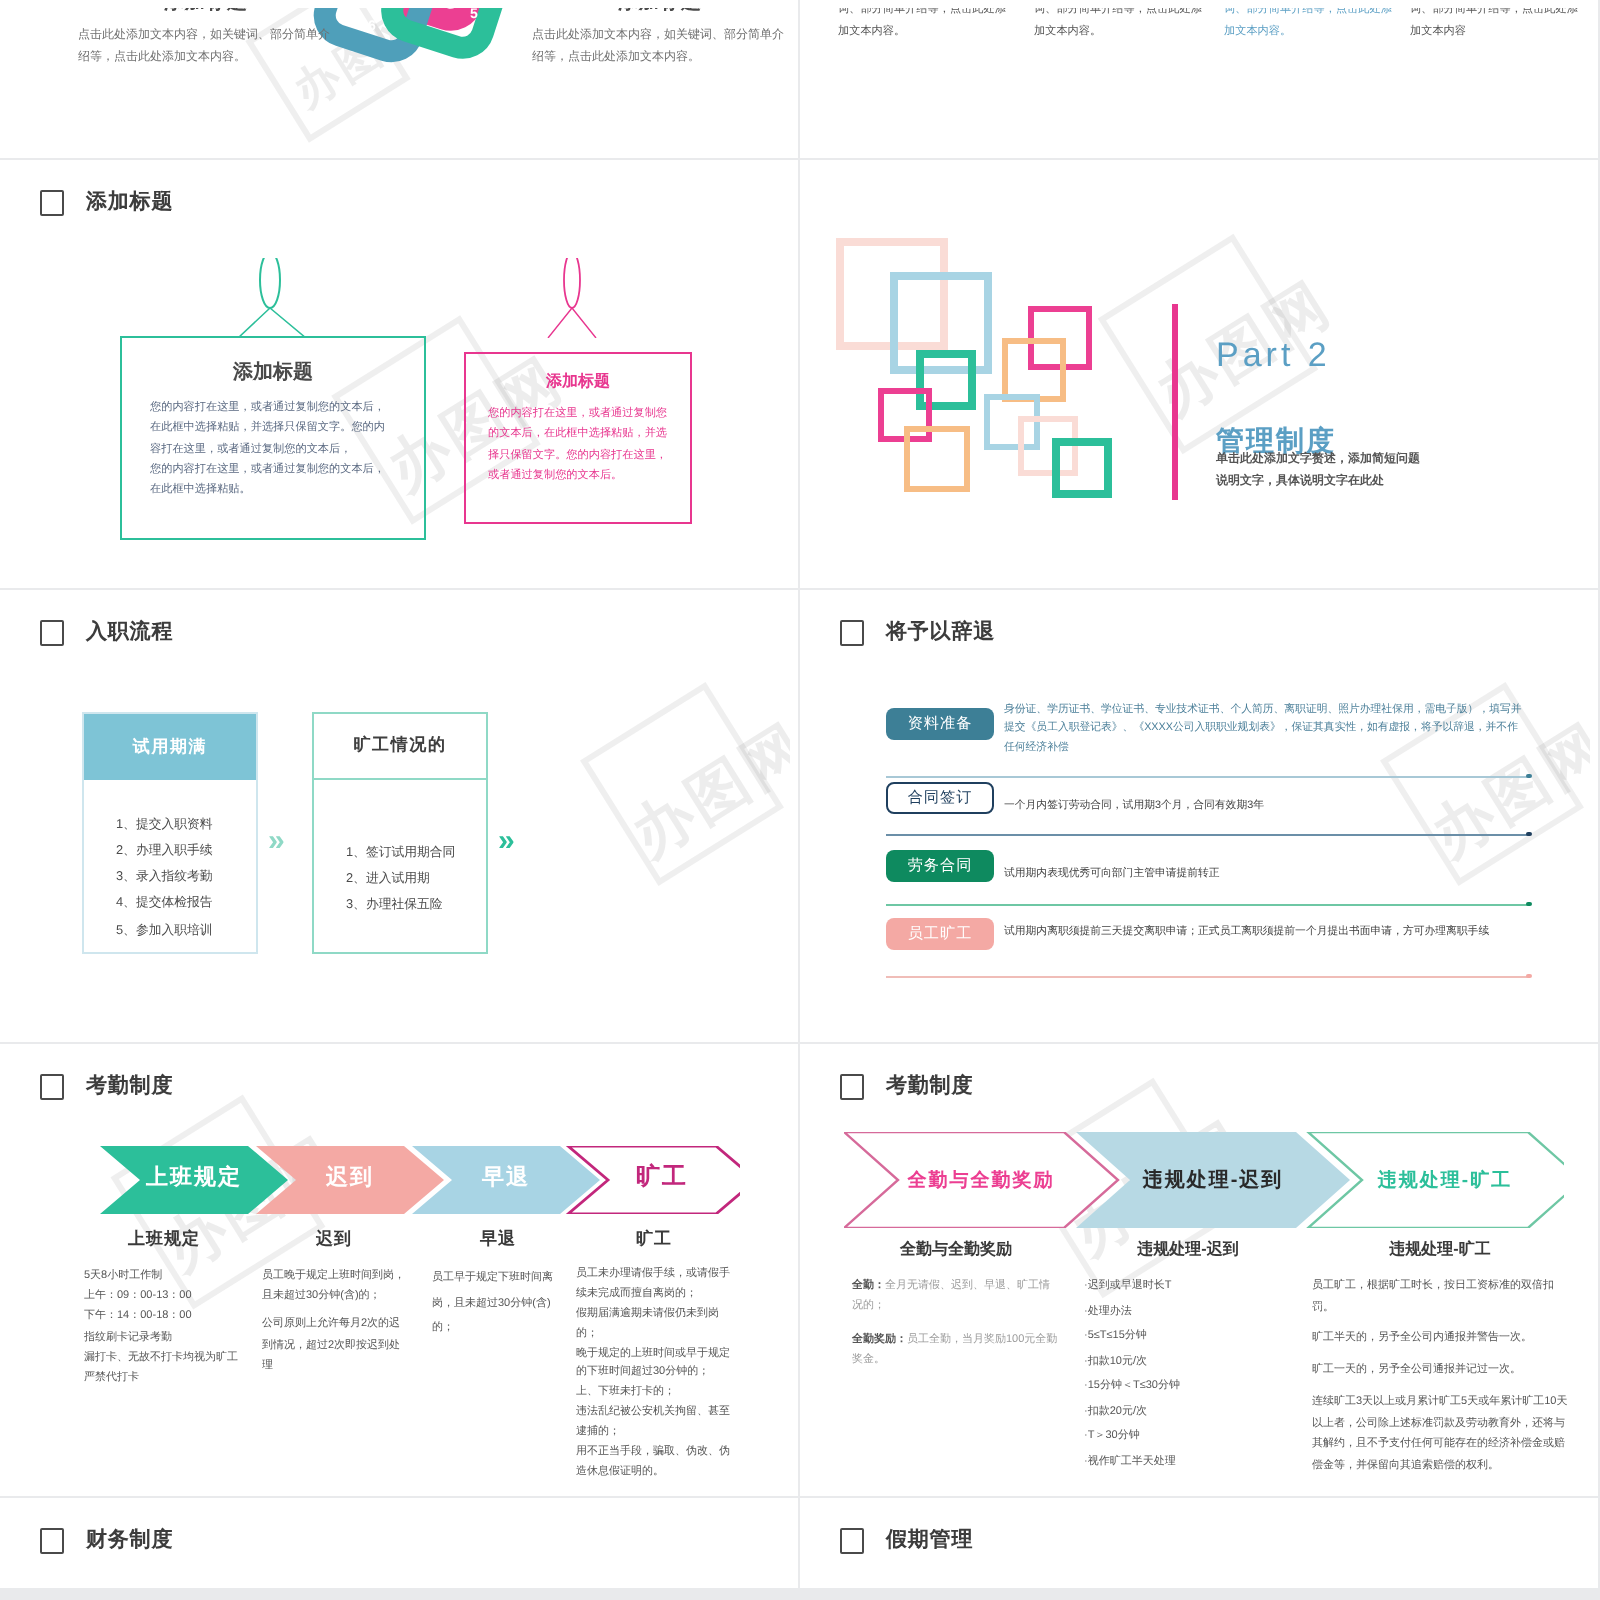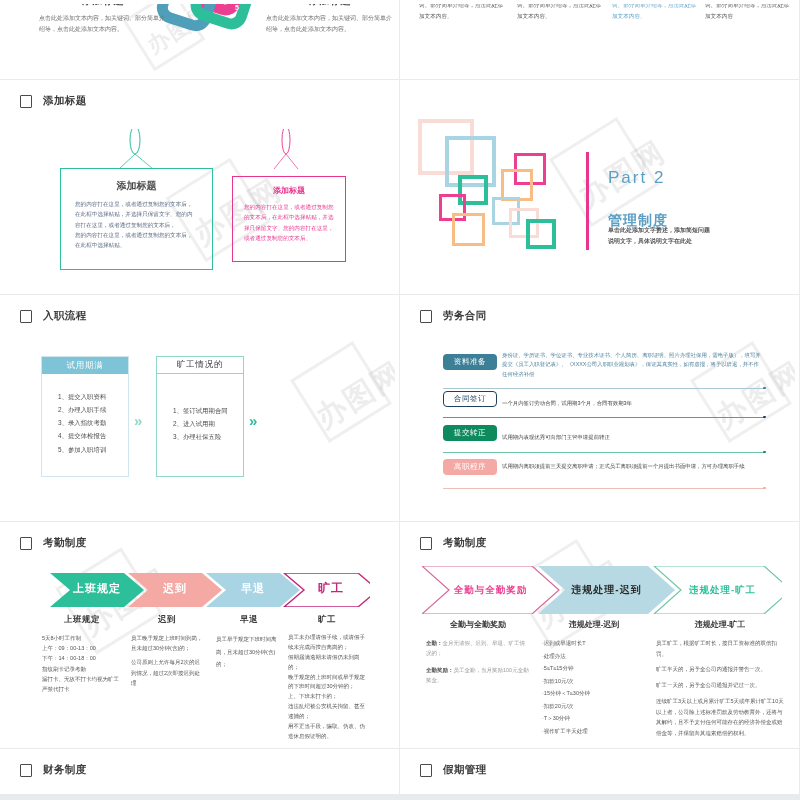--- a/index.html
+++ b/index.html
@@ -50,22 +50,22 @@
 
   
   .sq { position:absolute; border-style:solid; }
   .p4-bar { position:absolute; width:3px; background:#e8368f; }
   .p4-title { position:absolute; color:#5b9fc4; font-size:17px; letter-spacing:2px; }
   .p4-sub { position:absolute; color:#5b9fc4; font-size:14px; font-weight:700; letter-spacing:1px; }
   .p4-desc { position:absolute; font-size:6px; color:#555; line-height:1.9; font-weight:700; }
 
   
   .flowcard { position:absolute; width:88px; border:1px solid #bfe0ea; background:#fff; }
-  .flowcard .fh { height:17px; display:flex; align-items:center; justify-content:center;
-                  font-size:8.5px; color:#fff; font-weight:400; letter-spacing:.8px; }
+  .flowcard .fh { height:33px; display:flex; align-items:center; justify-content:center;
+                  font-size:8.5px; color:#fff; font-weight:700; letter-spacing:.8px; }
   .flowcard .fb { padding:16px 0 10px 16px; font-size:6.4px; color:#4b4b4b; line-height:2.05; }
   .chev2 { position:absolute; font-size:15px; font-weight:700; letter-spacing:-3px; }
   .lw-tag { position:absolute; left:0; top:0; width:54px; height:16px; border-radius:4px;
             display:flex; align-items:center; justify-content:center;
             font-size:7.6px; font-weight:400; color:#fff; letter-spacing:.5px; }
   .lw-txt { position:absolute; left:62px; font-size:5.4px; line-height:1.75; }
   .lw-line { position:absolute; left:55px; height:1px; }
   .lw-dot { position:absolute; width:2.6px; height:2.6px; border-radius:50%; }
 
   
@@ -217,49 +217,49 @@
 
         <div class="chev2" style="left:245px;top:113px;color:#2cbf9a">»</div>
 
       </div>
     </div>
 
     <div class="slide" style="height:227px">
       <div class="slide-pad">
         <div class="sl-head">
           <span class="cb"></span>
-          <span class="sl-title">劳务合同</span>
+          <span class="sl-title">将予以辞退</span>
         </div>
 
         <div class="wmbox" style="left:300px;top:56px;width:74px;height:74px"></div>
         <div class="wm" style="left:308px;top:76px">办图网</div>
 
         <div>
           <div class="lw-tag" style="left:39px;top:55px;background:#3d7f96">资料准备</div>
           <div class="lw-txt" style="left:98px;top:52px;width:262px;color:#4b7f99">身份证、学历证书、学位证书、专业技术证书、个人简历、离职证明、照片办理社保用，需电子版），填写并提交《员工入职登记表》、《XXXX公司入职职业规划表》，保证其真实性，如有虚报，将予以辞退，并不作任何经济补偿</div>
           <div class="lw-line" style="left:39px;top:89px;width:322px;background:#a8c8d6"></div>
           <div class="lw-dot" style="left:359px;top:87.5px;background:#3d7f96"></div>
         </div>
 
         <div>
           <div class="lw-tag" style="left:39px;top:92px;background:#fff;color:#1f3f5e;border:1.6px solid #1f3f5e">合同签订</div>
           <div class="lw-txt" style="left:98px;top:100px;width:262px;color:#3f3f3f">一个月内签订劳动合同，试用期3个月，合同有效期3年</div>
           <div class="lw-line" style="left:39px;top:118px;width:322px;background:#6b8fa8"></div>
           <div class="lw-dot" style="left:359px;top:116.5px;background:#1f3f5e"></div>
         </div>
 
         <div>
-          <div class="lw-tag" style="left:39px;top:126px;background:#0e8a5f">提交转正</div>
+          <div class="lw-tag" style="left:39px;top:126px;background:#0e8a5f">劳务合同</div>
           <div class="lw-txt" style="left:98px;top:134px;width:262px;color:#3f3f3f">试用期内表现优秀可向部门主管申请提前转正</div>
           <div class="lw-line" style="left:39px;top:153px;width:322px;background:#6ec7a4"></div>
           <div class="lw-dot" style="left:359px;top:151.5px;background:#0e8a5f"></div>
         </div>
 
         <div>
-          <div class="lw-tag" style="left:39px;top:160px;background:#f4a9a4">离职程序</div>
+          <div class="lw-tag" style="left:39px;top:160px;background:#f4a9a4">员工旷工</div>
           <div class="lw-txt" style="left:98px;top:163px;width:262px;color:#3f3f3f">试用期内离职须提前三天提交离职申请；正式员工离职须提前一个月提出书面申请，方可办理离职手续</div>
           <div class="lw-line" style="left:39px;top:189px;width:322px;background:#f0bdb8"></div>
           <div class="lw-dot" style="left:359px;top:187.5px;background:#f4a9a4"></div>
         </div>
       </div>
     </div>
   </div>
 
   <div class="row">
 

